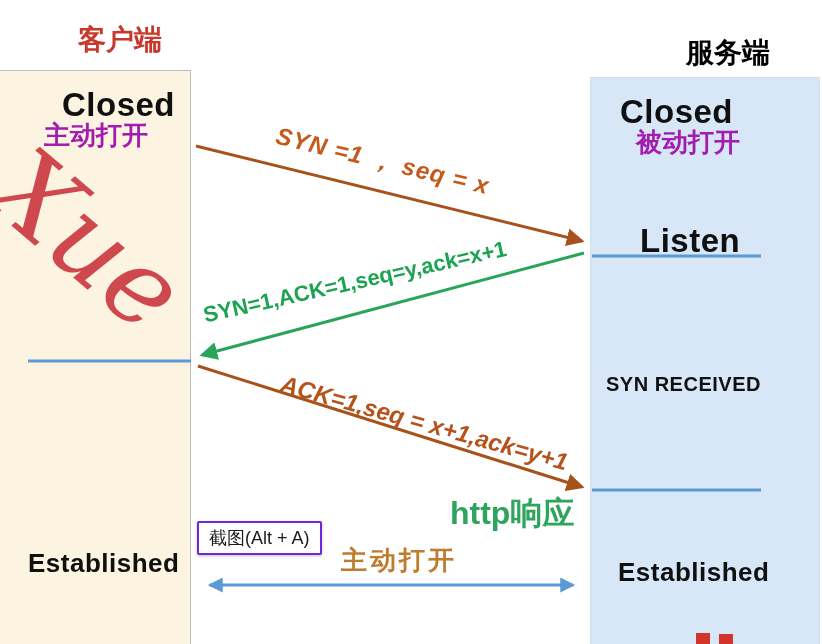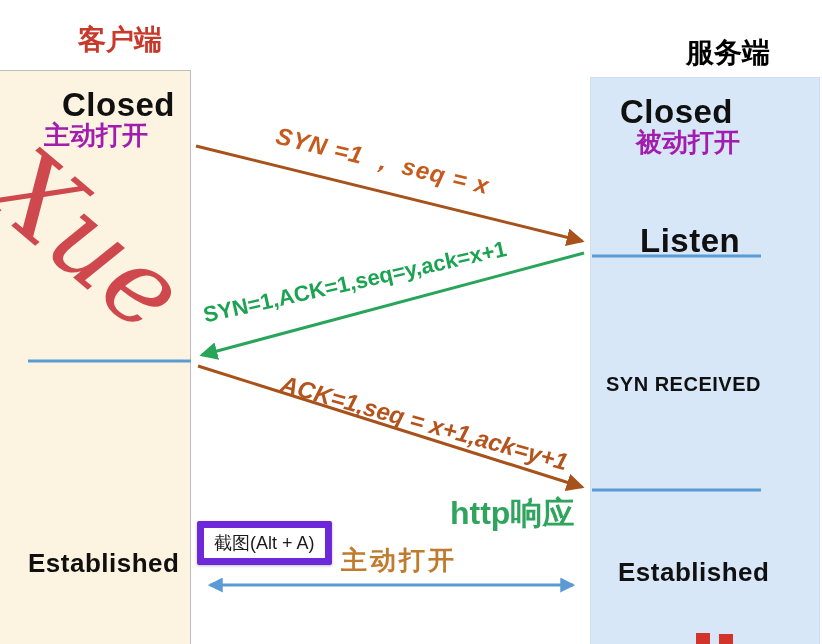--- a/index.html
+++ b/index.html
@@ -18,21 +18,21 @@
   .msg{position:absolute;white-space:nowrap;z-index:4;font-weight:bold;transform-origin:left top;}
 
   #svg-layer{position:absolute;left:0;top:0;z-index:3;}
 
   #xue{position:absolute;left:-18px;top:178px;z-index:2;
        font-family:"DejaVu Serif","Liberation Serif",serif;font-style:italic;
        font-size:108px;color:rgba(196,34,44,0.82);
        transform:rotate(40deg);transform-origin:center;}
 
   #tooltip{position:absolute;left:197px;top:521px;z-index:5;background:#ffffff;
-           border:7px solid #6d28d9;border-radius:2px;padding:3px 10px;
+           border:2px solid #6d28d9;border-radius:2px;padding:3px 10px;
            font-size:18px;color:#1a1a1a;box-shadow:0 1px 3px rgba(0,0,0,0.25);white-space:nowrap;}
 
   #community{left:644px;top:607px;font-size:17px;color:#8e959b;}
 
   #partial-red{position:absolute;left:696px;top:633px;width:14px;height:11px;
                background:#d2342b;box-shadow:23px 1px 0 #d2342b;z-index:4;}
 </style>
 </head>
 <body>
 

